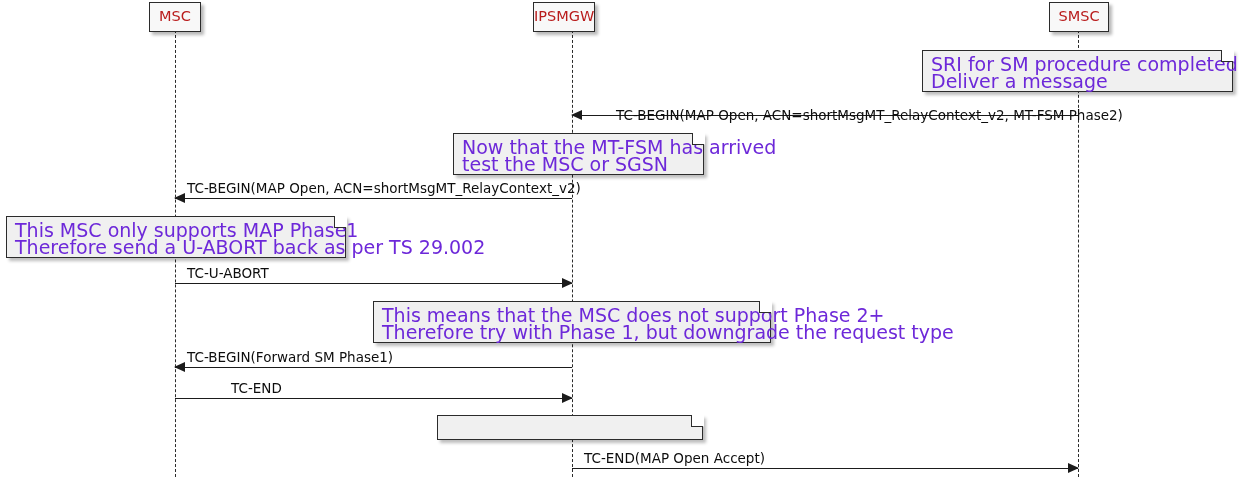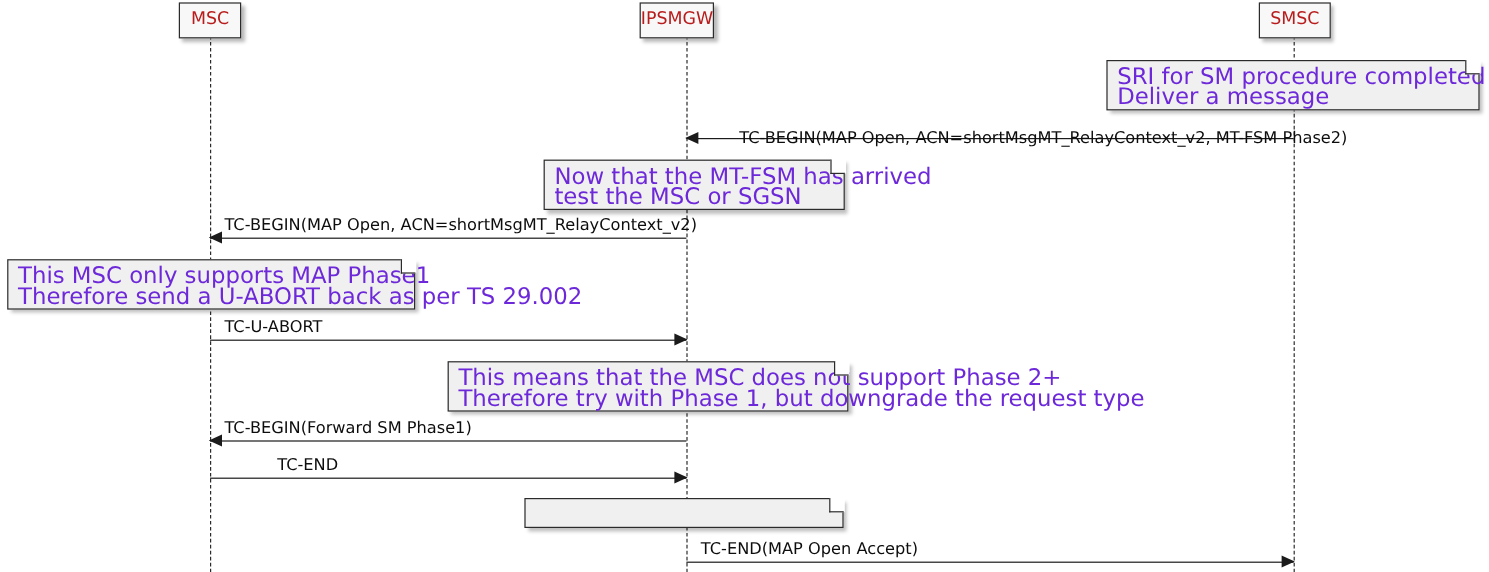--- a/index.html
+++ b/index.html
@@ -146,17 +146,17 @@
       </div>
       <div class="msg-label" style="left: 584px; top: 451px;">TC-END(MAP Open Accept)</div>
     </div>
   <div id="notes">
       <div class="note" style="left: 922px; top: 50px; width: 311px; height: 42px;"><span>SRI for SM procedure completed successfully
 Deliver a message</span><div class="fold-diag"></div><div class="fold" style="transform: rotate(0deg);"></div></div>
       <div class="note" style="left: 453px; top: 133px; width: 251px; height: 42px;"><span>Now that the MT-FSM has arrived
 test the MSC or SGSN</span><div class="fold-diag"></div><div class="fold" style="transform: rotate(0deg);"></div></div>
       <div class="note" style="left: 6px; top: 216px; width: 340px; height: 42px;"><span>This MSC only supports MAP Phase1
 Therefore send a U-ABORT back as per TS 29.002</span><div class="fold-diag"></div><div class="fold" style="transform: rotate(0deg);"></div></div>
-      <div class="note" style="left: 373px; top: 301px; width: 334px; height: 42px;"><span>This means that the MSC does not support Phase 2+
+      <div class="note" style="left: 373px; top: 301px; width: 398px; height: 42px;"><span>This means that the MSC does not support Phase 2+
 Therefore try with Phase 1, but downgrade the request type</span><div class="fold-diag"></div><div class="fold" style="transform: rotate(0deg);"></div></div>
       <div class="note" style="left: 437px; top: 415px; width: 266px; height: 25px;"><div class="fold-diag"></div><div class="fold" style="transform: rotate(0deg);"></div></div>
     </div>
 </div>
 
 </body></html>

